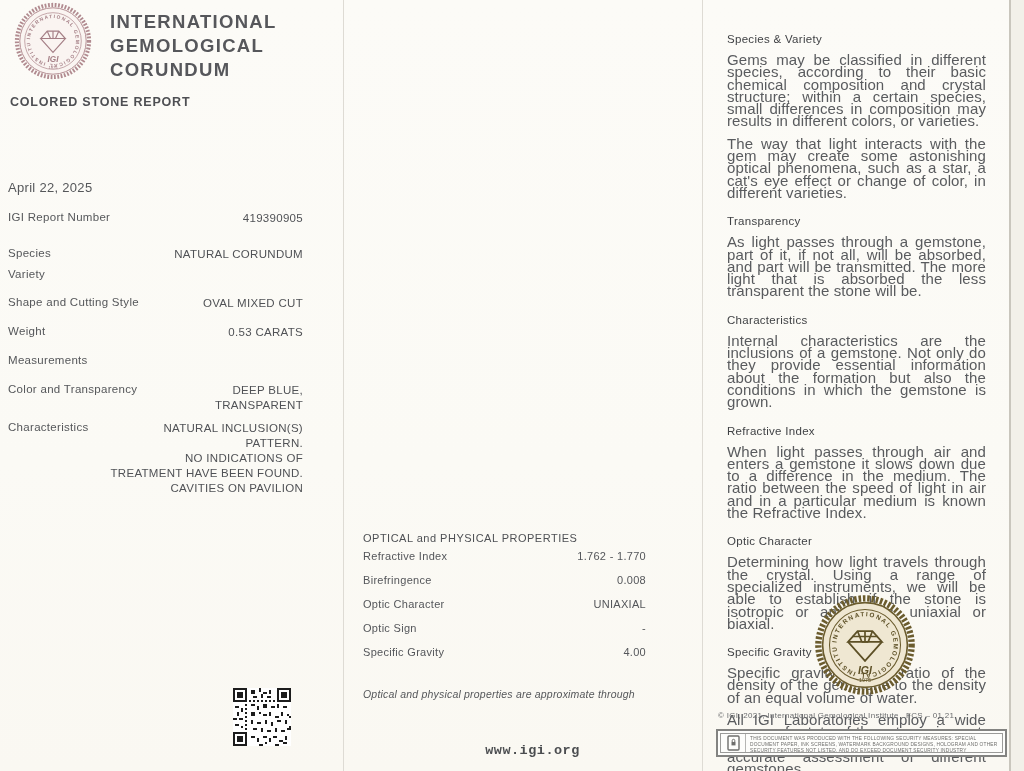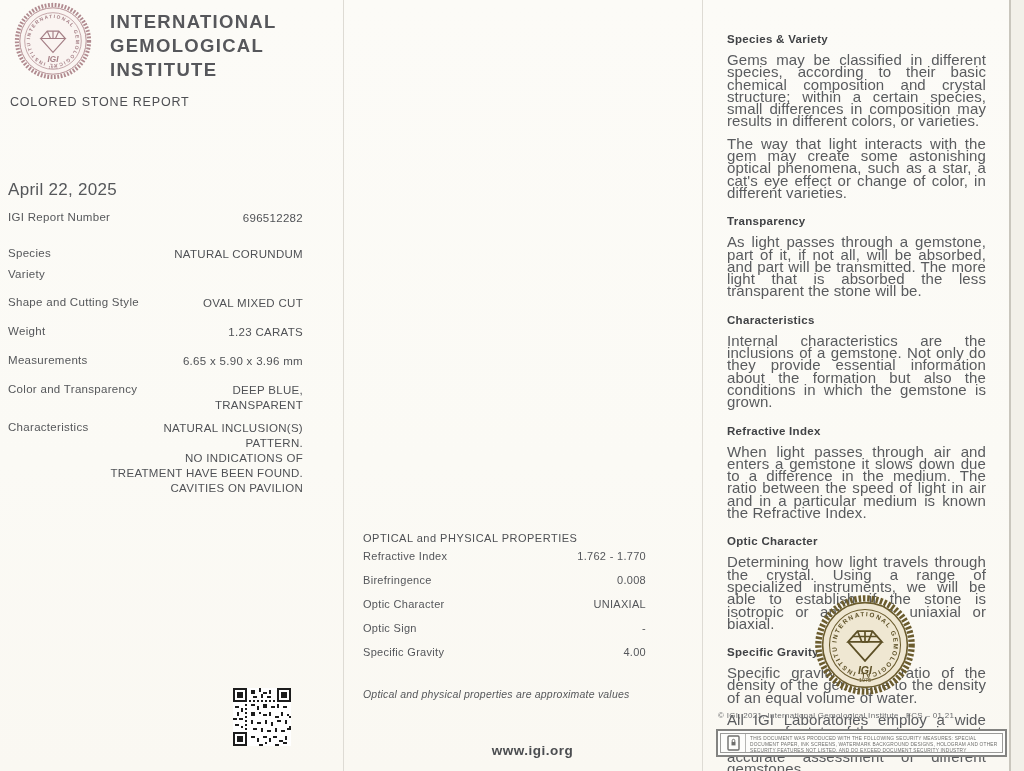--- a/index.html
+++ b/index.html
@@ -8,44 +8,44 @@
     background:linear-gradient(180deg,#fcfbf7 0%,#fbfaf5 60%,#faf8f2 100%);
     font-family:"Liberation Sans",sans-serif;color:#55575a;
   }
   .fold{position:absolute;top:0;width:1px;height:771px;background:#dedbd4;}
   .scan-edge{position:absolute;top:0;width:2px;height:771px;background:#c9c6bd;}
   .scan-right{position:absolute;top:0;right:0;width:13px;height:771px;background:#f2f0e9;}
 
   
   .brand{position:absolute;left:110px;top:10px;font-size:18.5px;font-weight:bold;
     letter-spacing:1.3px;line-height:24px;color:#56575b;}
-  .report-title{position:absolute;left:10px;top:95px;font-size:12.5px;font-weight:normal;
+  .report-title{position:absolute;left:10px;top:95px;font-size:12.5px;font-weight:bold;
     letter-spacing:.8px;color:#4e4f53;text-align:right;}
 
   
   .id-block{position:absolute;left:8px;top:0;width:295px;}
   .id-row{position:absolute;left:0;width:295px;display:flex;justify-content:flex-start;
     align-items:flex-start;font-size:11.5px;letter-spacing:.3px;}
   .id-row .lbl{white-space:nowrap;color:#55575a;}
   .id-row .val{flex:1;text-align:right;white-space:pre-line;line-height:15px;color:#505256;}
-  .date-line{position:absolute;left:8px;top:180px;font-size:17px;letter-spacing:.3px;}
+  .date-line{position:absolute;left:8px;top:180px;font-size:13px;letter-spacing:.3px;}
 
   
   .props{position:absolute;left:363px;top:524px;width:283px;}
   .props .p-title{font-size:11px;letter-spacing:.5px;color:#4e5054;margin:8px 0 0 0;}
   .p-row{position:absolute;left:0;width:283px;display:flex;justify-content:space-between;
     font-size:11px;letter-spacing:.3px;color:#54565a;}
   .props-note{position:absolute;left:363px;top:688px;width:300px;font-size:10.5px;
     font-style:italic;color:#55575a;letter-spacing:.2px;}
   .website{position:absolute;left:400px;top:743px;width:265px;text-align:center;
-    font-size:13.5px;font-weight:bold;letter-spacing:.5px;color:#4b4d50;}
+    font-size:13.5px;font-weight:bold;letter-spacing:.5px;color:#4b4d50;font-family:Liberation Mono, monospace;}
 
   
   .info-col{position:absolute;left:727px;top:33px;width:259px;}
-  .info-col h3{font-size:11.5px;font-weight:bold;color:#404245;margin:0 0 9px 0;letter-spacing:.3px;}
+  .info-col h3{font-size:11.5px;font-weight:normal;color:#404245;margin:0 0 9px 0;letter-spacing:.3px;}
   .info-col .sec{margin:0;}
   .info-col .sec + .sec h3{margin-top:16px;}
   .info-col p{font-size:15px;line-height:12.3px;text-align:justify;color:#595b5e;
     margin:0 0 10px 0;letter-spacing:.1px;}
 
   
   .copyright{position:absolute;left:718px;top:711px;font-size:8px;color:#6a6c6e;letter-spacing:.3px;}
   .form-code{position:absolute;left:906px;top:711px;width:100px;font-size:8px;
     color:#6a6c6e;letter-spacing:.3px;}
   .security-strip{position:absolute;left:716px;top:729px;width:291px;height:28px;
@@ -86,50 +86,49 @@
       <path d="M35,47 L50,64 L65,47"></path>
       <path d="M43,38 L47,47 M57,38 L53,47 M47,47 H53 M50,38 L50,47"></path>
     </g>
     <text x="50" y="76" text-anchor="middle" fill="#a47e85" font-size="10" font-weight="bold" font-style="italic">IGI</text>
     <text x="50" y="84" text-anchor="middle" fill="#a47e85" font-size="5">1975</text>
   </svg>
 
   <div class="brand">
     <div>INTERNATIONAL</div>
     <div>GEMOLOGICAL</div>
-    <div>INSTITUTE</div>
+    <div>CORUNDUM</div>
   </div>
 
   <div class="report-title">COLORED STONE REPORT</div>
 
   <div class="date-line">April 22, 2025</div>
 
   <div class="id-block">
     <div class="id-row" style="top:211px">
       <span class="lbl">IGI Report Number</span>
-      <span class="val">696512282</span>
+      <span class="val">419390905</span>
     </div>
     <div class="id-row" style="top:247px">
       <span class="lbl">Species</span>
       <span class="val">NATURAL CORUNDUM</span>
     </div>
     <div class="id-row" style="top:268px">
       <span class="lbl">Variety</span>
     </div>
     <div class="id-row" style="top:296px">
       <span class="lbl">Shape and Cutting Style</span>
       <span class="val">OVAL MIXED CUT</span>
     </div>
     <div class="id-row" style="top:325px">
       <span class="lbl">Weight</span>
-      <span class="val">1.23 CARATS</span>
+      <span class="val">0.53 CARATS</span>
     </div>
     <div class="id-row" style="top:354px">
       <span class="lbl">Measurements</span>
-      <span class="val">6.65 x 5.90 x 3.96 mm</span>
     </div>
     <div class="id-row" style="top:383px">
       <span class="lbl">Color and Transparency</span>
       <span class="val">DEEP BLUE,
 TRANSPARENT</span>
     </div>
     <div class="id-row" style="top:421px">
       <span class="lbl">Characteristics</span>
       <span class="val">NATURAL INCLUSION(S)
 PATTERN.
@@ -233,21 +232,21 @@
     </div>
     <div class="p-row" style="top:98px">
       <span>Optic Sign</span>
       <span>-</span>
     </div>
     <div class="p-row" style="top:122px">
       <span>Specific Gravity</span>
       <span>4.00</span>
     </div>
   </div>
-  <div class="props-note">Optical and physical properties are approximate values</div>
+  <div class="props-note">Optical and physical properties are approximate through</div>
   <div class="website">www.igi.org</div>
 
   <div class="info-col">
     <div class="sec">
       <h3>Species &amp; Variety</h3>
       <p>Gems may be classified in different species, according to their basic chemical composition and crystal structure; within a certain species, small differences in composition may results in different colors, or varieties.</p>
       <p>The way that light interacts with the gem may create some astonishing optical phenomena, such as a star, a cat's eye effect or change of color, in different varieties.</p>
     </div>
     <div class="sec">
       <h3>Transparency</h3>

